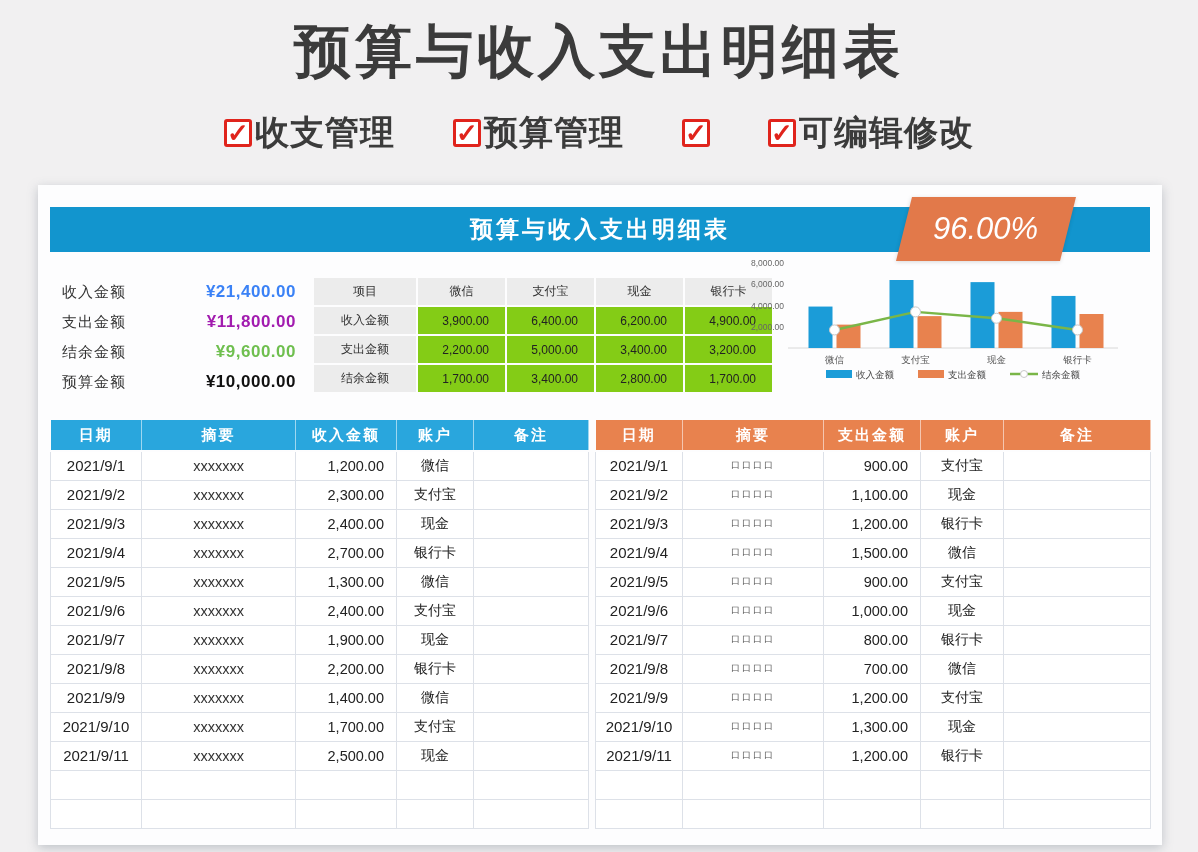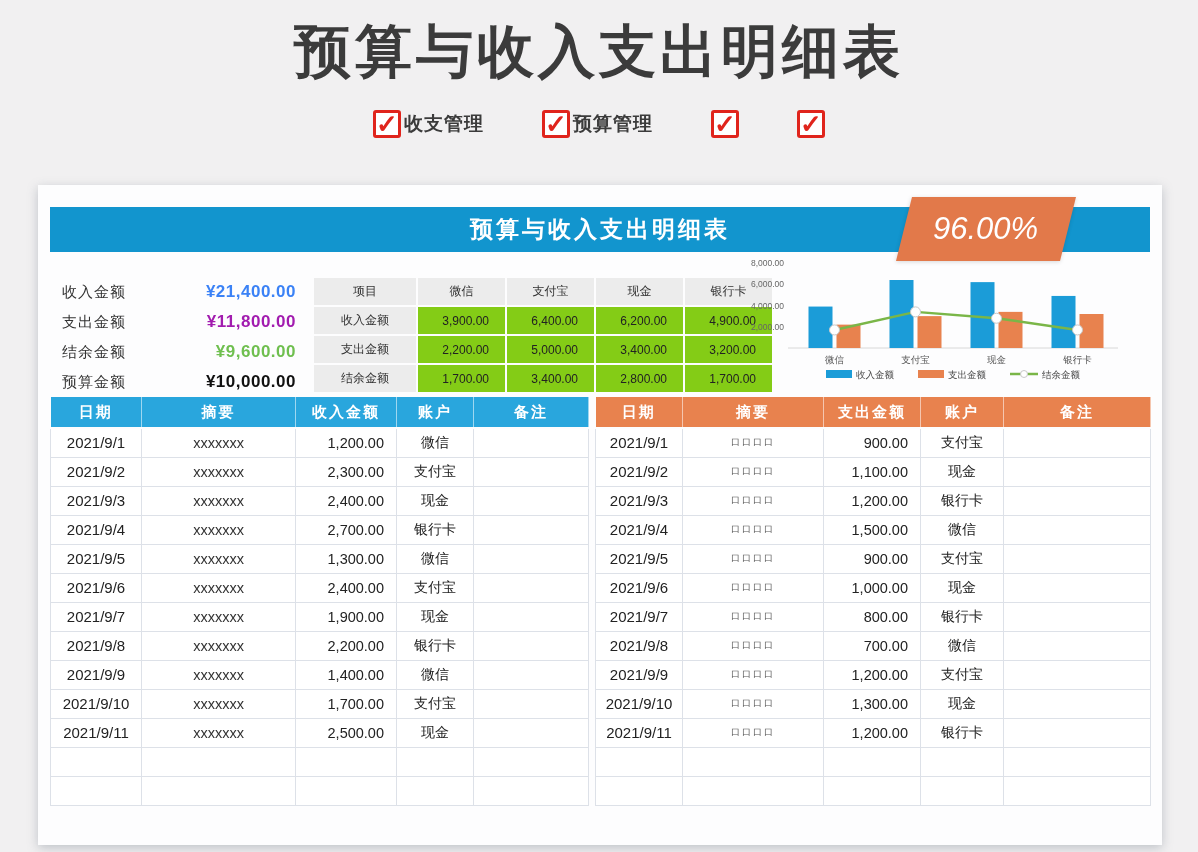--- a/index.html
+++ b/index.html
@@ -17,21 +17,21 @@
   .features {
     position:absolute; top:110px; left:0; width:100%;
     display:flex; justify-content:center; gap:58px;
   }
   .feature { display:flex; align-items:center; gap:3px; }
   .checkbox-icon {
     width:28px; height:28px; border:3px solid #e0241c; border-radius:3px;
     background:#fff; color:#e0241c; font-size:26px; font-weight:bold;
     line-height:22px; text-align:center; flex:0 0 auto;
   }
-  .feature-label { font-size:19px; font-weight:bold; color:#3b3b3b; letter-spacing:1px; }
+  .feature-label { font-size:34px; font-weight:bold; color:#3b3b3b; letter-spacing:1px; }
 
   .card {
     position:absolute; left:38px; top:185px; width:1124px; height:660px;
     background:#fdfdfe; box-shadow:0 3px 10px rgba(110,120,135,.38);
   }
   .band {
     position:absolute; left:12px; top:22px; width:1100px; height:45px;
     background:#1295ce; display:flex; align-items:center; justify-content:center;
   }
   .band-title { color:#fff; font-size:23px; font-weight:bold; letter-spacing:3px; }
@@ -50,21 +50,21 @@
 
   table { border-collapse:collapse; table-layout:fixed; }
   .acct { position:absolute; left:274px; top:91px; width:460px; }
   .acct th, .acct td { height:29px; font-size:12px; border:2px solid #fdfdfe; }
   .acct th { background:#ececec; color:#333; font-weight:normal; text-align:center; }
   .acct td.rowlabel { background:#ececec; color:#333; text-align:center; }
   .acct td.val { background:#84cc16; color:#222; text-align:right; padding-right:16px; }
 
   .chart-box { position:absolute; left:688px; top:66px; width:400px; height:140px; }
 
-  .dtable { position:absolute; top:212px; }
+  .dtable { position:absolute; top:235px; }
   #income-table { left:12px;  width:538px; }
   #expense-table{ left:557px; width:555px; }
   .dtable th {
     height:31px; color:#fff; font-size:15px; font-weight:bold; letter-spacing:2px;
     border-right:1px solid rgba(255,255,255,.55); border-bottom:2px solid #fdfdfe;
   }
   #income-table th  { background:#29a6dd; }
   #expense-table th { background:#e8824e; }
   .dtable td {
     height:29px; background:#fff; border:1px solid #dde1e8;
@@ -88,20 +88,21 @@
     </div>
     <div class="feature">
       <span class="checkbox-icon">✓</span>
       <span class="feature-label">预算管理</span>
     </div>
     <div class="feature">
       <span class="checkbox-icon">✓</span>
     </div>
     <div class="feature">
       <span class="checkbox-icon">✓</span>
+      <span class="feature-label">可编辑修改</span>
     </div>
   </div>
 
 <div class="card">
   <div class="band">
     <span class="band-title">预算与收入支出明细表</span>
   </div>
   <div class="badge">
     <span class="badge-text">96.00%</span>
   </div>

